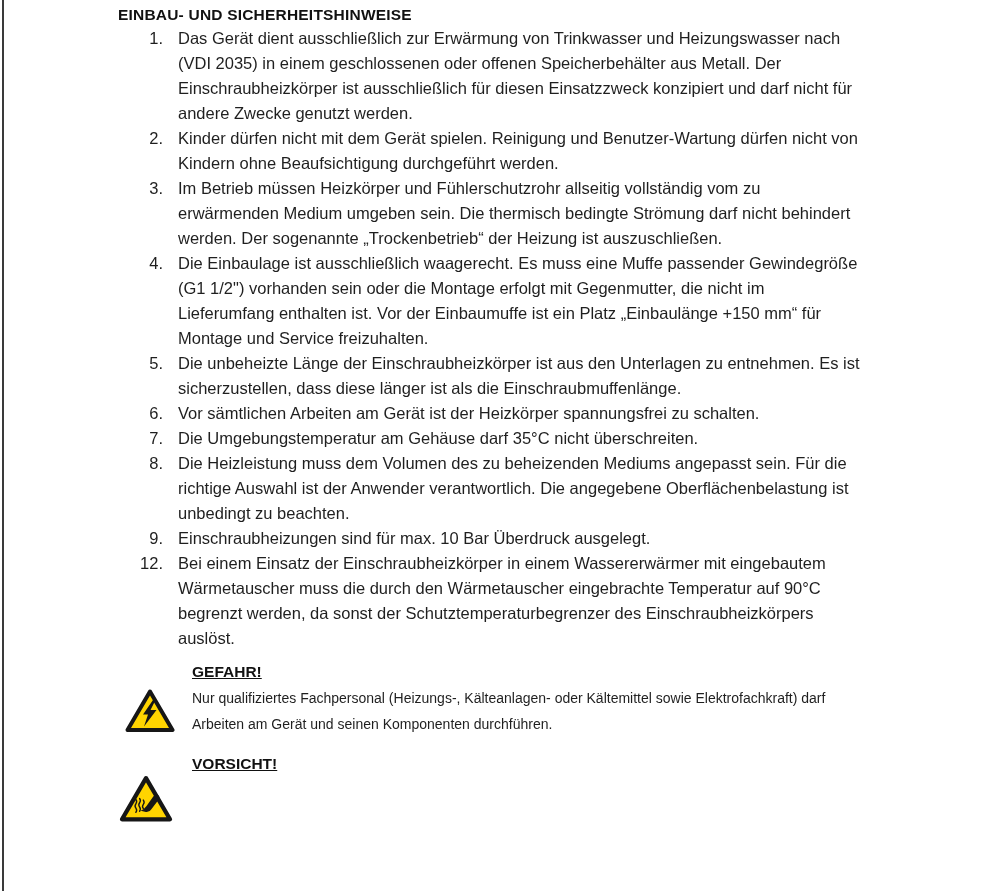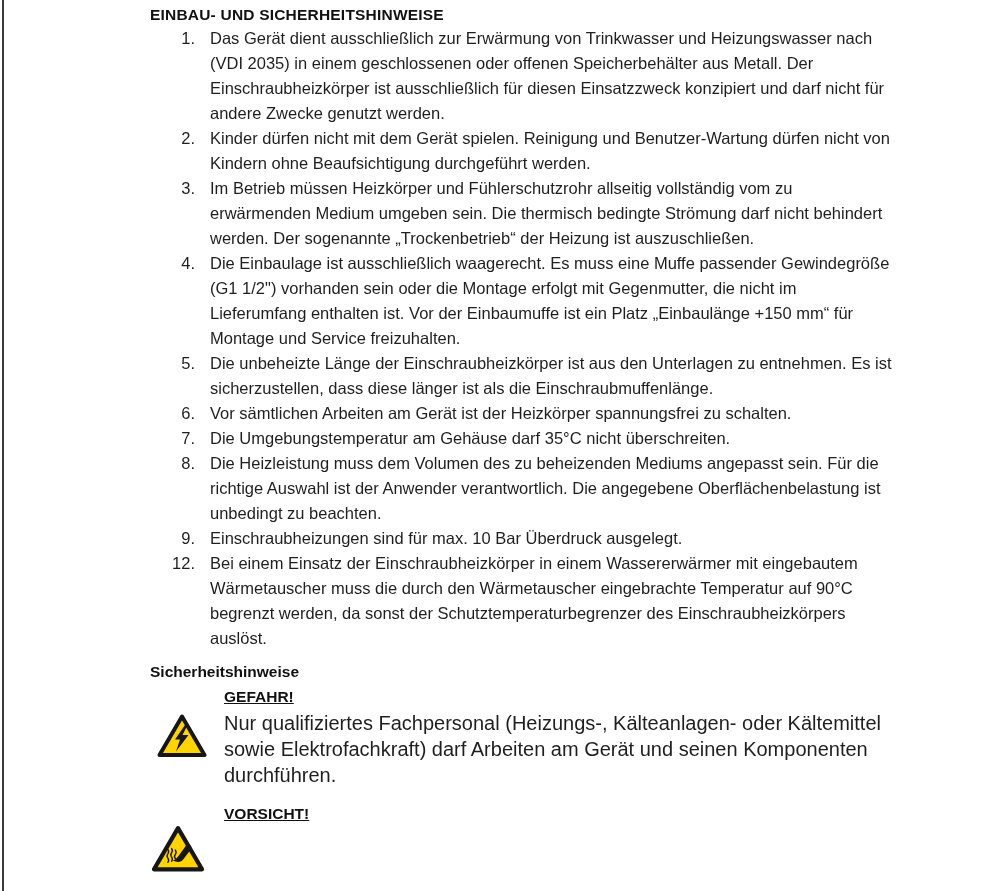--- a/index.html
+++ b/index.html
@@ -21,21 +21,20 @@
     top: 0;
     width: 2px;
     height: 891px;
     background: #3a3a3a;
   }
   .doc {
     position: absolute;
     left: 118px;
     top: 5px;
     width: 762px;
-    margin-left: 32px;
   }
   .doc-title {
     font-size: 15.5px;
     line-height: 20px;
     font-weight: bold;
     color: #111;
     margin: 0;
     letter-spacing: 0.2px;
   }
   ol.instruction-list {
@@ -84,21 +83,21 @@
   .warning-icon-col.second svg { width: 54px; height: 48px; margin-top: 21px; }
   .warning-title {
     font-size: 15.5px;
     line-height: 20px;
     font-weight: bold;
     color: #111;
     margin: 0 0 3px 0;
     text-decoration: underline;
   }
   .warning-text {
-    font-size: 20px;
+    font-size: 14px;
     line-height: 26px;
     margin: 0;
     max-width: 662px;
   }
 </style>
 </head>
 <body>
 
 <div class="left-rule"></div>
 
@@ -143,21 +142,20 @@
       <span class="li-num">9.</span>
       <span class="li-text">Einschraubheizungen sind für max. 10 Bar Überdruck ausgelegt.</span>
     </li>
     <li>
       <span class="li-num">12.</span>
       <span class="li-text">Bei einem Einsatz der Einschraubheizkörper in einem Wassererwärmer mit eingebautem Wärmetauscher muss die durch den Wärmetauscher eingebrachte Temperatur auf 90°C begrenzt werden, da sonst der Schutztemperaturbegrenzer des Einschraubheizkörpers auslöst.</span>
     </li>
   </ol>
 
   <section class="safety-section">
-    <h2 class="safety-heading">Sicherheitshinweise</h2>
 
     <div class="warning">
       <div class="warning-icon-col first">
         <svg viewBox="0 0 100 90" aria-hidden="true">
           <path d="M50 6 L95 83 L5 83 Z" fill="#FFD400" stroke="#161616" stroke-width="8" stroke-linejoin="round"></path>
           <path d="M56 23 L36 52 L46 52 L38 76 L63 43 L51 43 L61 23 Z" fill="#161616"></path>
         </svg>
       </div>
       <div class="warning-body">
         <h3 class="warning-title">GEFAHR!</h3>

